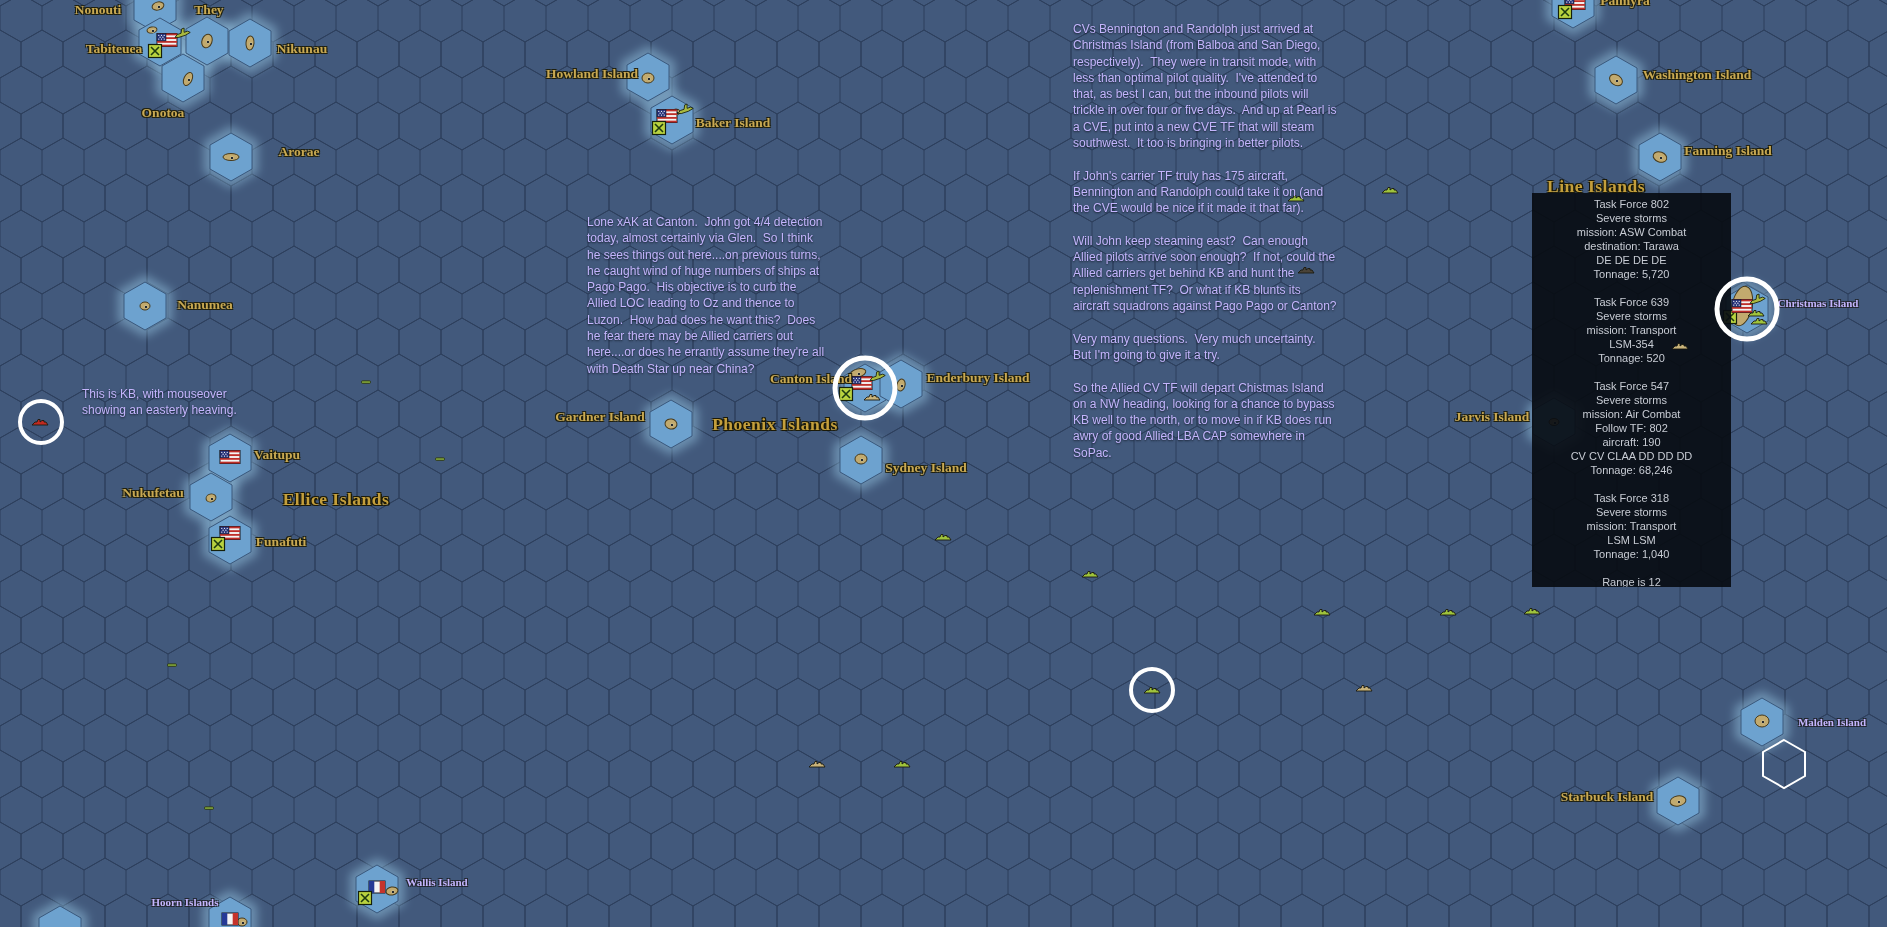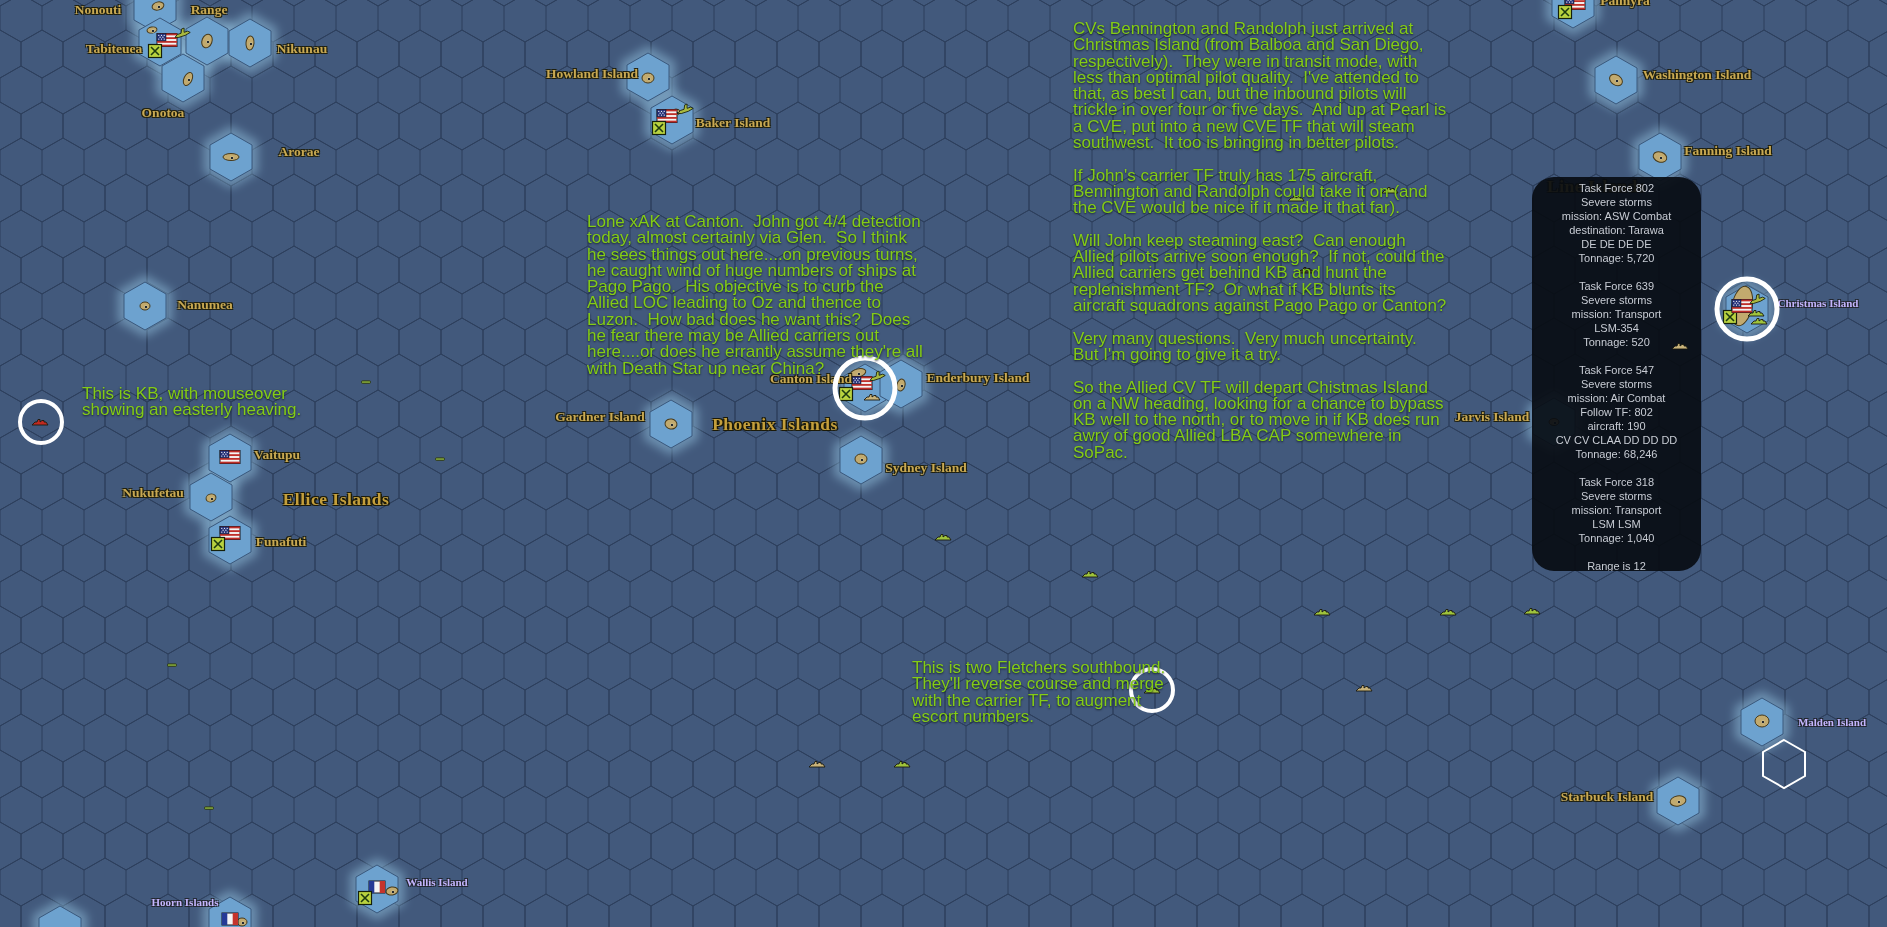--- a/index.html
+++ b/index.html
@@ -16,21 +16,21 @@
        text-shadow:1px 1px 0 #22262e,-1px 1px 0 #22262e,1px -1px 0 #22262e,-1px -1px 0 #22262e;}
   .lbl.region{font-size:17.5px;color:#c49f3c;letter-spacing:.5px;
        text-shadow:1.5px 1.5px 0 #1c1a08,-1px 1px 0 #1c1a08,1px -1px 0 #1c1a08,-1px -1px 0 #1c1a08;}
   #tf-tooltip{position:absolute;z-index:3;background:rgba(8,12,18,0.92);
        color:#c8ccd4;font-size:11px;line-height:14px;text-align:center;
        padding-top:4px;box-sizing:border-box;overflow:hidden;}
   #tf-tooltip .sect{margin-bottom:14px;}
   #tf-tooltip .sect:last-child{margin-bottom:0;}
   #overlay-svg{z-index:4;pointer-events:none;}
   #annotations{position:absolute;left:0;top:0;width:100%;height:100%;z-index:5;pointer-events:none;}
-  .note{position:absolute;color:#84cc16;font-size:17px;line-height:16.3px;
+  .note{position:absolute;color:#c4b5fd;font-size:12px;line-height:16.3px;
         text-shadow:0 1px 2px rgba(10,16,28,.8);}
   .note div{white-space:pre;}
 </style>
 </head>
 <body>
 
 <div id="stage">
   <svg id="base-svg" width="1887" height="927">
     <defs>
       <pattern id="hexgrid" width="42" height="72" patternUnits="userSpaceOnUse">
@@ -381,21 +381,21 @@
           <rect x="361.5" y="380.8" width="9" height="2.6" rx="1" fill="#7fa33a" stroke="#1c220c" stroke-width="0.7"></rect>
         </g>
         <g>
           <rect x="167.5" y="663.8" width="9" height="2.6" rx="1" fill="#7fa33a" stroke="#1c220c" stroke-width="0.7"></rect>
         </g>
       </g>
   </svg>
 
   <div id="labels">
       <div class="lbl gold" style="left: 98px; top: 10px;">Nonouti</div>
-      <div class="lbl gold" style="left: 209px; top: 10px;">Range</div>
+      <div class="lbl gold" style="left: 209px; top: 10px;">They</div>
       <div class="lbl gold" style="left: 114px; top: 49px;">Tabiteuea</div>
       <div class="lbl gold" style="left: 302px; top: 49px;">Nikunau</div>
       <div class="lbl gold" style="left: 163px; top: 113px;">Onotoa</div>
       <div class="lbl gold" style="left: 275px; top: 152px; padding-left: 48px;">Arorae</div>
       <div class="lbl gold" style="left: 580px; top: 74px; margin-left: 12px;">Howland Island</div>
       <div class="lbl gold" style="left: 733px; top: 123px;">Baker Island</div>
       <div class="lbl gold" style="left: 205px; top: 305px;">Nanumea</div>
       <div class="lbl gold" style="left: 277px; top: 455px;">Vaitupu</div>
       <div class="lbl gold" style="left: 153px; top: 493px;">Nukufetau</div>
       <div class="lbl gold" style="left: 281px; top: 542px;">Funafuti</div>
@@ -410,21 +410,21 @@
       <div class="lbl region" style="left: 1596px; top: 186px;">Line Islands</div>
       <div class="lbl gold" style="left: 1492px; top: 417px;">Jarvis Island</div>
       <div class="lbl white" style="left: 1818px; top: 303px;">Christmas Island</div>
       <div class="lbl white" style="left: 1832px; top: 722px;">Malden Island</div>
       <div class="lbl gold" style="left: 1607px; top: 797px;">Starbuck Island</div>
       <div class="lbl gold" style="left: 1625px; top: 1px;">Palmyra</div>
       <div class="lbl white" style="left: 185px; top: 895px; margin-top: 7px;">Hoorn Islands</div>
       <div class="lbl white" style="left: 437px; top: 882px;">Wallis Island</div>
     </div>
 
-  <div id="tf-tooltip" style="left: 1532px; top: 177px; width: 169px; height: 394px; border-radius: 22px;">
+  <div id="tf-tooltip" style="left: 1532px; top: 193px; width: 199px; height: 394px;">
       <div class="sect">
         <div>Task Force 802</div>
         <div>Severe storms</div>
         <div>mission: ASW Combat</div>
         <div>destination: Tarawa</div>
         <div>DE DE DE DE</div>
         <div>Tonnage: 5,720</div>
       </div>
       <div class="sect">
         <div>Task Force 639</div>
@@ -542,20 +542,14 @@
         <div>&nbsp;</div>
         <div>Very many questions.  Very much uncertainty.</div>
         <div>But I'm going to give it a try.</div>
         <div>&nbsp;</div>
         <div>So the Allied CV TF will depart Chistmas Island</div>
         <div>on a NW heading, looking for a chance to bypass</div>
         <div>KB well to the north, or to move in if KB does run</div>
         <div>awry of good Allied LBA CAP somewhere in</div>
         <div>SoPac.</div>
       </div>
-      <div class="note" style="left: 912px; top: 660px;">
-        <div>This is two Fletchers southbound.</div>
-        <div>They'll reverse course and merge</div>
-        <div>with the carrier TF, to augment</div>
-        <div>escort numbers.</div>
-      </div>
     </div>
 </div>
 
 </body></html>

